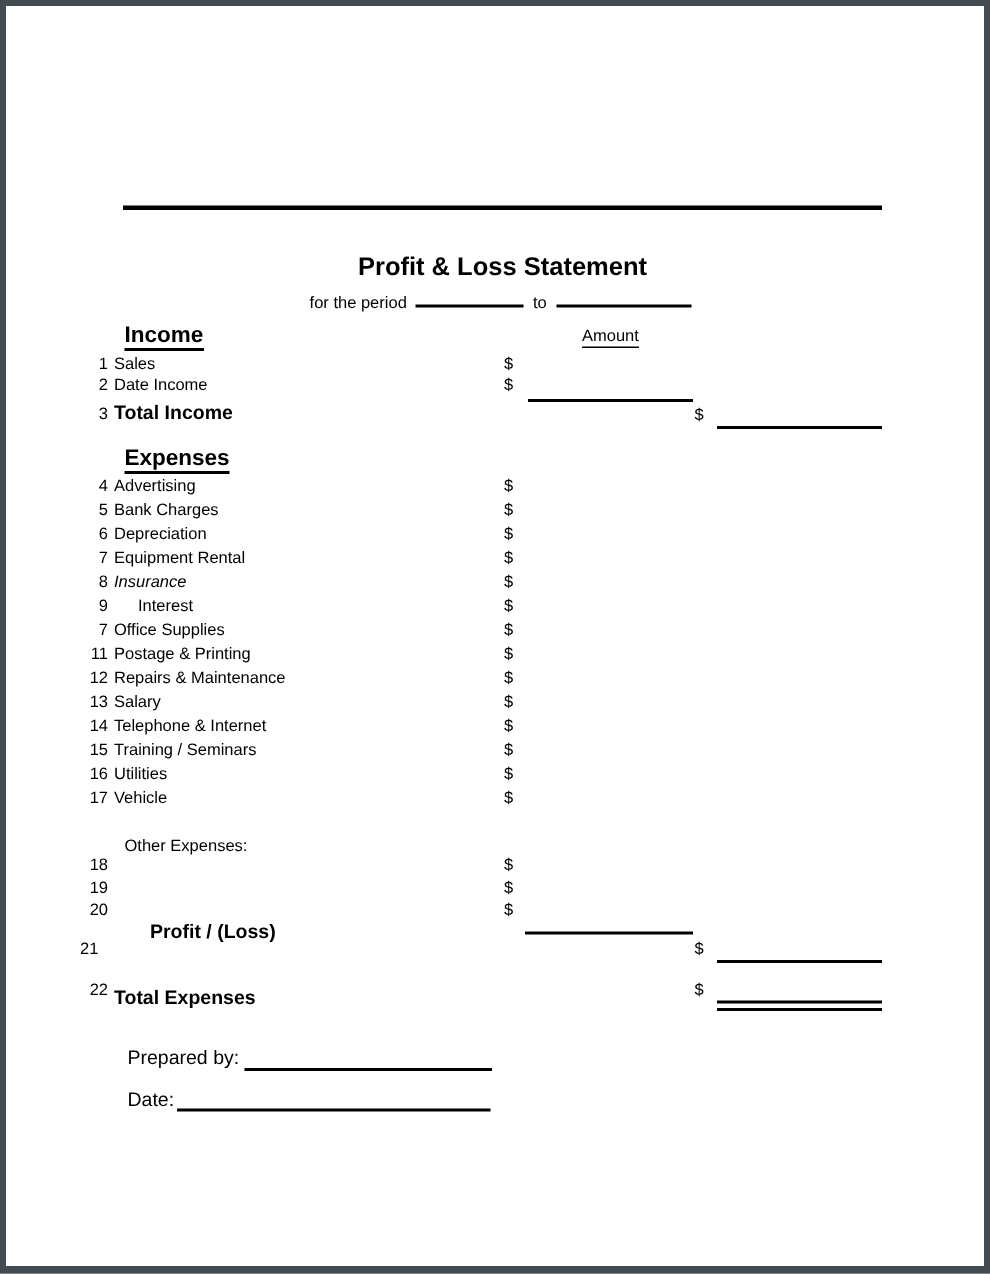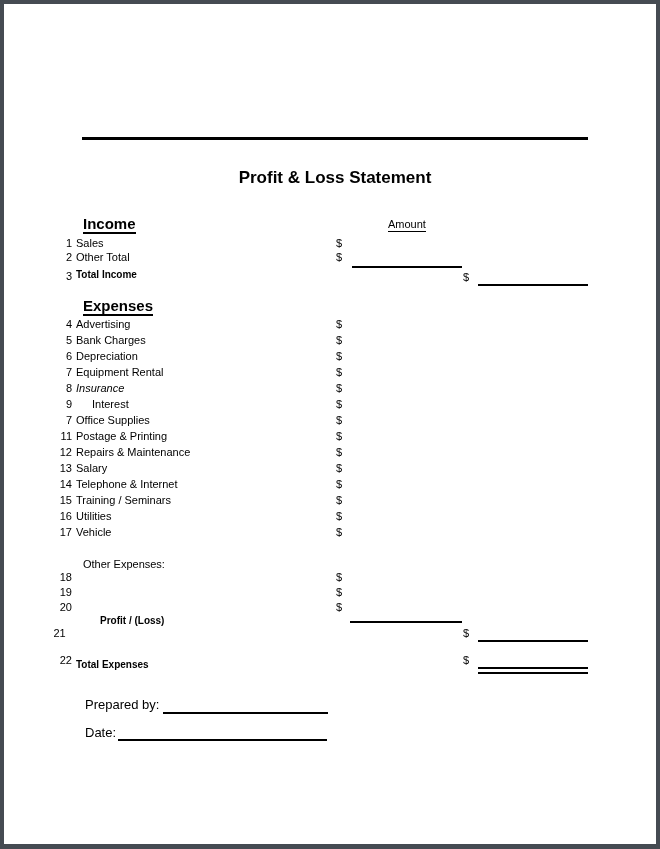--- a/index.html
+++ b/index.html
@@ -10,21 +10,21 @@
     background:#ffffff;
     border:4px solid #454b52;
     border-bottom-width:5px;
     font-family:"Liberation Sans", sans-serif;
     color:#000;
     overflow:hidden;
   }
   .abs { position:absolute; white-space:nowrap; }
   .t   { position:absolute; font-size:11px; line-height:14px; white-space:nowrap; }
   .num { width:25px; text-align:right; }
-  .b13 { font-size:10px; font-weight:bold; line-height:16px; }
+  .b13 { font-size:13px; font-weight:bold; line-height:16px; }
   .rule { position:absolute; background:#000; }
   .heading {
     position:absolute; font-size:15px; font-weight:bold; line-height:15px;
     border-bottom:2px solid #000; padding-bottom:1px; white-space:nowrap;
   }
   .amount-hdr {
     position:absolute; font-size:11px; line-height:13px;
     border-bottom:1px solid #000; white-space:nowrap;
   }
   .title {
@@ -46,30 +46,36 @@
   .foot { position:absolute; font-size:13px; line-height:16px; white-space:nowrap; }
 </style>
 </head>
 <body>
 
 <div class="page">
 
   <div class="rule" style="left:78px; top:133px; width:506px; height:3px;"></div>
 
   <div class="title">Profit &amp; Loss Statement</div>
+  <div class="period">
+    <span>for the period</span>
+    <span class="blank" style="width:72px;"></span>
+    <span>to</span>
+    <span class="blank" style="width:90px;"></span>
+  </div>
 
   <div class="heading" style="left:79px; top:212px;">Income</div>
   <div class="amount-hdr" style="left:384px; top:214px;">Amount</div>
 
   <div class="t num" style="left:43px; top:232px;">1</div>
   <div class="t" style="left:72px; top:232px;">Sales</div>
   <div class="t" style="left:332px; top:232px;">$</div>
 
   <div class="t num" style="left:43px; top:246px;">2</div>
-  <div class="t" style="left:72px; top:246px;">Other Total</div>
+  <div class="t" style="left:72px; top:246px;">Date Income</div>
   <div class="t" style="left:332px; top:246px;">$</div>
 
   <div class="rule" style="left:348px; top:262px; width:110px; height:2px;"></div>
 
   <div class="t num" style="left:43px; top:265px;">3</div>
   <div class="b13 abs" style="left:72px; top:263px;">Total Income</div>
   <div class="t" style="left:459px; top:266px;">$</div>
   <div class="rule" style="left:474px; top:280px; width:110px; height:2px;"></div>
 
   <div class="heading" style="left:79px; top:294px;">Expenses</div>

